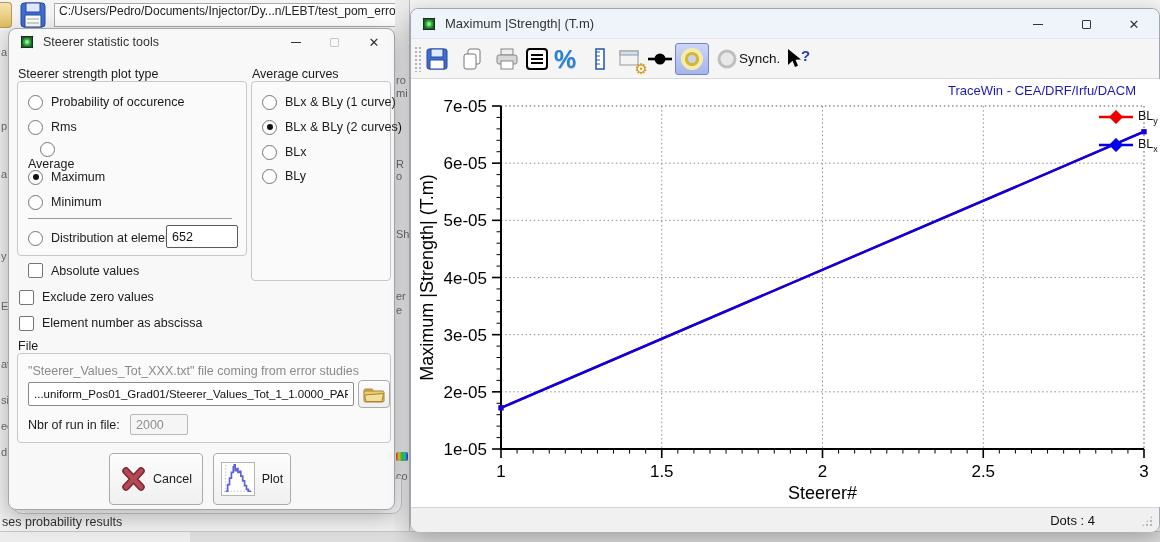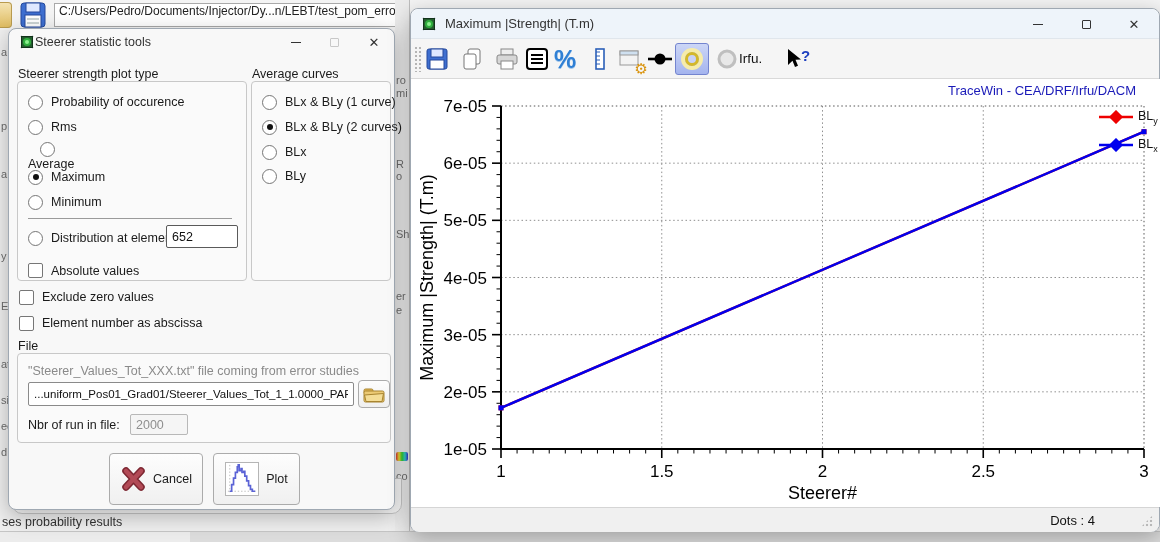--- a/index.html
+++ b/index.html
@@ -28,21 +28,21 @@
   .title-text { font-size:12.5px; color:#333; }
   .wbtn { position:absolute; width:30px; height:20px; display:flex; align-items:center; justify-content:center; }
   .min-glyph { width:10px; height:0; border-bottom:1.4px solid #333; }
   .max-glyph { width:9px; height:9px; border:1.2px solid #333; border-radius:1px; }
   .max-glyph.disabled { border-color:#c8c8c8; }
   .close-glyph { font-size:13px; color:#333; }
 
   
   #dialog { left:8px; top:28px; width:387px; height:482px; z-index:5; }
   #dialog .titlebar { height:26px; padding-left:10px; }
-  #dialog .title-text { }
+  #dialog .title-text { margin-left:8px; }
   .groupbox { position:absolute; border:1px solid #c8c8c8; border-radius:4px; background:#fafafa; }
   .section-label { position:absolute; font-size:12.5px; color:#1a1a1a; }
   .row { position:absolute; left:10px; display:flex; align-items:center; height:20px; }
   .radio { width:15px; height:15px; border:1px solid #767676; border-radius:50%; background:#fff; margin-right:8px; position:relative; flex:none; }
   .radio.on::after { content:""; position:absolute; left:3.5px; top:3.5px; width:6px; height:6px; border-radius:50%; background:#111; }
   .checkbox { width:15px; height:15px; border:1px solid #767676; border-radius:2px; background:#fff; margin-right:8px; flex:none; }
   .rlabel { font-size:12.5px; white-space:nowrap; }
   .sep { position:absolute; left:10px; right:14px; border-top:1px solid #9a9a9a; }
   .tinput { position:absolute; background:#fff; border:1px solid #5a5a5a; border-radius:2px; font-size:12.5px; padding:0 5px; font-family:inherit; color:#111; }
   .hint { position:absolute; font-size:12.5px; color:#8a8a8a; white-space:nowrap; }
@@ -133,21 +133,21 @@
       </div>
     <div class="wbtn" style="left:310px;top:3px;">
         <span class="max-glyph disabled"></span>
       </div>
     <div class="wbtn" style="left:350px;top:3px;">
         <span class="close-glyph">✕</span>
       </div>
   </div>
 
   <span class="section-label" style="left:9px;top:38px;">Steerer strength plot type</span>
-  <div class="groupbox" style="left:8px;top:52px;width:230px;height:200px;">
+  <div class="groupbox" style="left:8px;top:52px;width:230px;height:175px;">
     <div class="row" style="top:10px;">
       <span class="radio"></span>
       <span class="rlabel">Probability of occurence</span>
     </div>
     <div class="row" style="top:35px;">
       <span class="radio"></span>
       <span class="rlabel">Rms</span>
     </div>
     <div class="row" style="top:60px;flex-direction:column;">
       <span class="radio"></span>
@@ -217,21 +217,21 @@
     <input class="tinput dis-input" style="left: 112px; top: 60px; width: 58px; height: 21px;" disabled="" value="2000">
   </div>
 
   <div class="dlg-btn" style="left:100px;top:424px;width:94px;">
     <svg width="26" height="26" viewBox="0 0 26 26">
       <path d="M6 5 L21 21 M21 5 L6 21" stroke="#7d2732" stroke-width="7.5" stroke-linecap="round"></path>
       <path d="M6 5 L21 21 M21 5 L6 21" stroke="#b24a56" stroke-width="4.5" stroke-linecap="round"></path>
     </svg>
     <span>Cancel</span>
   </div>
-  <div class="dlg-btn" style="left:204px;top:424px;width:87px;">
+  <div class="dlg-btn" style="left:204px;top:424px;width:78px;">
     <svg width="34" height="34" viewBox="0 0 34 34" style="background:#fff;border:1px solid #b5b5b5;">
       <line x1="4" y1="2" x2="4" y2="31" stroke="#bbb" stroke-dasharray="1.5 2"></line>
       <line x1="2" y1="30" x2="32" y2="30" stroke="#bbb" stroke-dasharray="1.5 2"></line>
       <polyline fill="none" stroke="#5b63d6" stroke-width="1.8" points="4,30 6,30 6,23 8,23 8,16 10,16 10,10 12,10 12,4 13,4 13,2 14,2 14,8 16,8 16,6 17,6 17,10 19,10 19,9 20,9 20,14 22,14 22,19 24,19 24,24 26,24 26,28 28,28 28,30 31,30"></polyline>
     </svg>
     <span>Plot</span>
   </div>
 </div>
 
 <div class="abs win" id="plotwin">
@@ -314,21 +314,21 @@
       <svg width="26" height="26" viewBox="0 0 26 26">
         <circle cx="13" cy="13" r="9" fill="none" stroke="#f6ecaa" stroke-width="4"></circle>
         <circle cx="13" cy="13" r="5.5" fill="#c9d2f5" stroke="#d4b829" stroke-width="3"></circle>
       </svg>
     </div>
     <div class="tbtn" style="left:300px;">
       <svg width="26" height="26" viewBox="0 0 26 26">
         <circle cx="13" cy="13" r="8" fill="#e8e8e8" stroke="#bfbfbf" stroke-width="3"></circle>
       </svg>
     </div>
-    <span id="synch-label">Irfu.</span>
+    <span id="synch-label">Synch.</span>
     <div class="tbtn" style="left:370px;">
       <svg width="26" height="24" viewBox="0 0 26 24">
         <path d="M4,2 L4,18 L8.5,13.8 L11,20 L14,18.8 L11.5,12.8 L17,12.4 Z" fill="#000"></path>
         <text x="17" y="14" font-size="15" font-weight="bold" fill="#1d3fbf">?</text>
       </svg>
     </div>
   </div>
 
   <div id="chart-region">
     <span id="watermark">TraceWin - CEA/DRF/Irfu/DACM</span>

